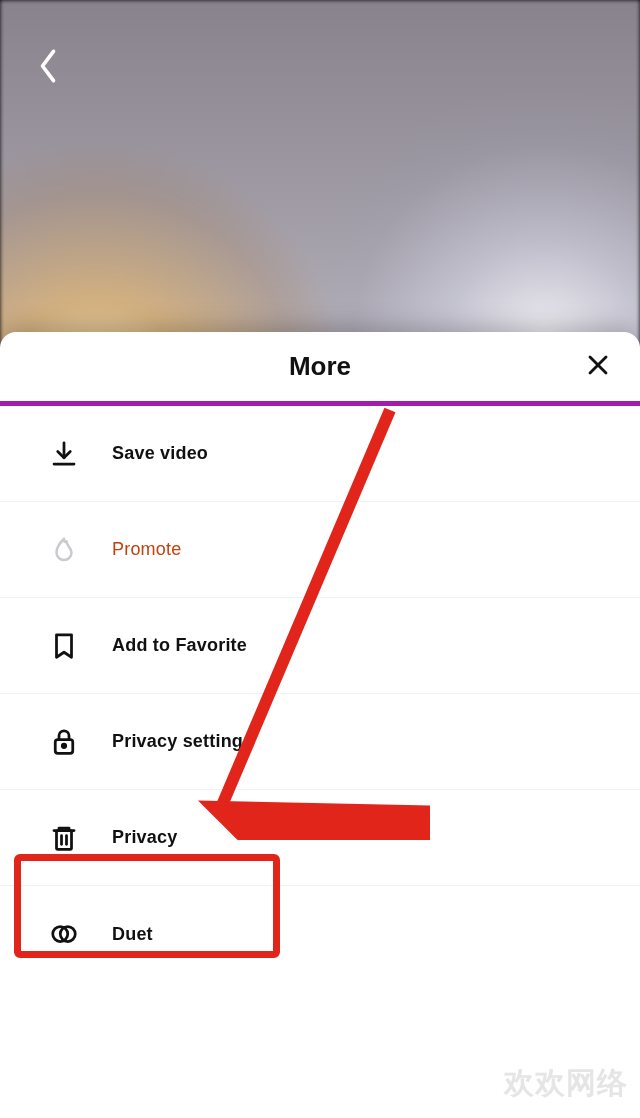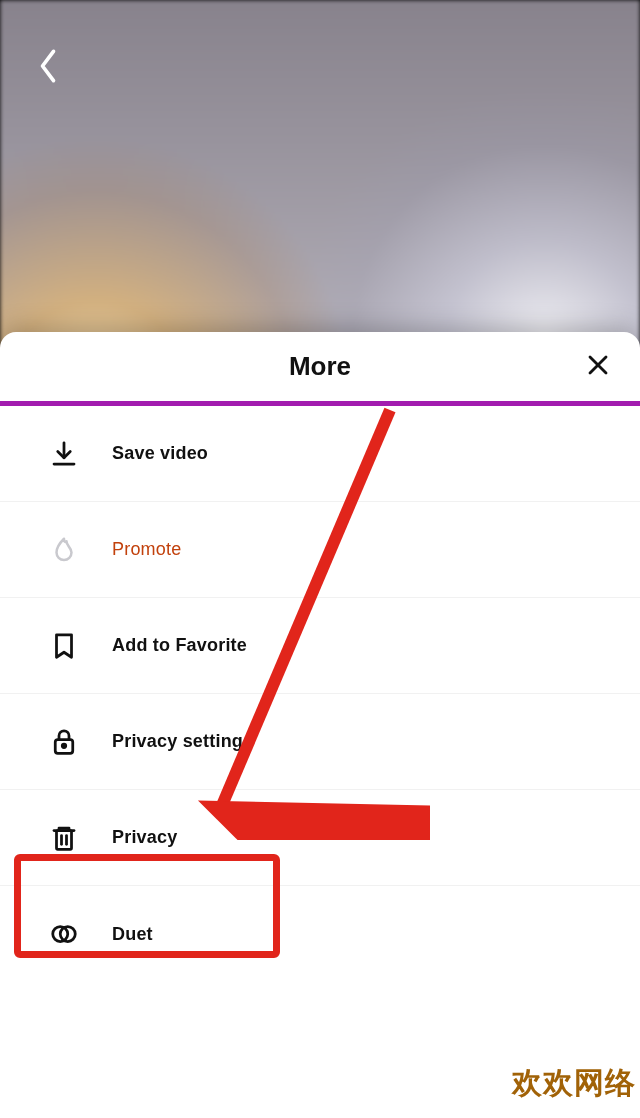--- a/index.html
+++ b/index.html
@@ -89,24 +89,24 @@
     position: absolute;
     left: 190px; top: 400px;
     width: 240px; height: 440px;
     pointer-events: none;
     z-index: 50;
   }
 
   
   .watermark {
     position: absolute;
-    right: 4px; bottom: 14px;
+    right: 12px; bottom: 14px;
     font-size: 30px;
     font-weight: 600;
-    color: #a16207;
+    color: #e5e5e5;
     letter-spacing: 1px;
     z-index: 60;
     font-family: Liberation Serif, serif;
   }
 </style>
 </head>
 <body>
 
 <div class="video-bg"></div>
 

